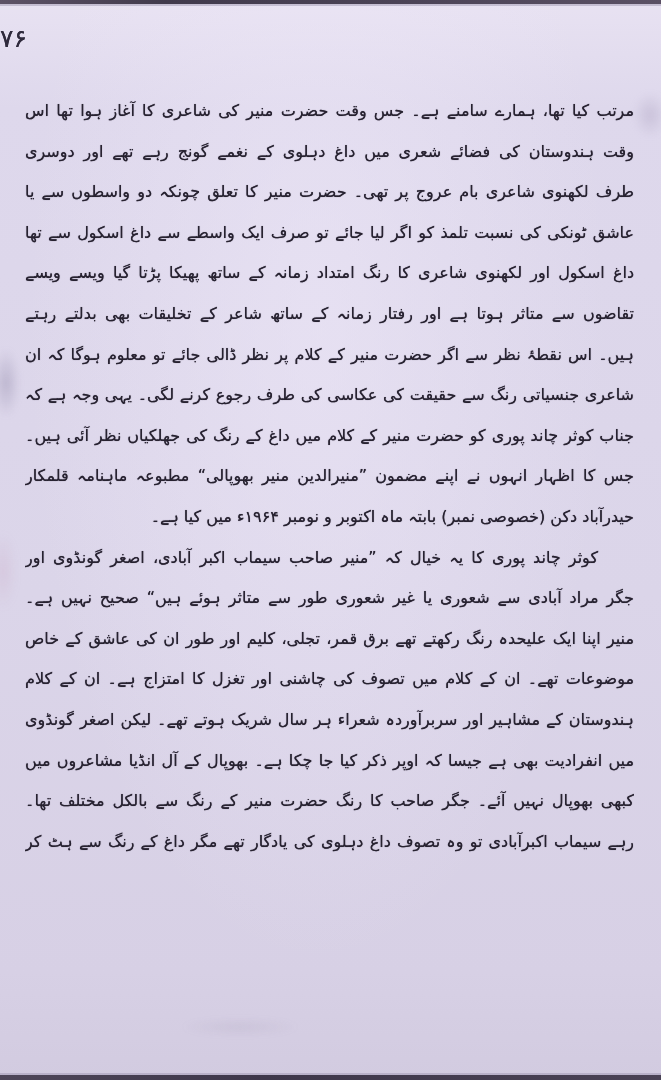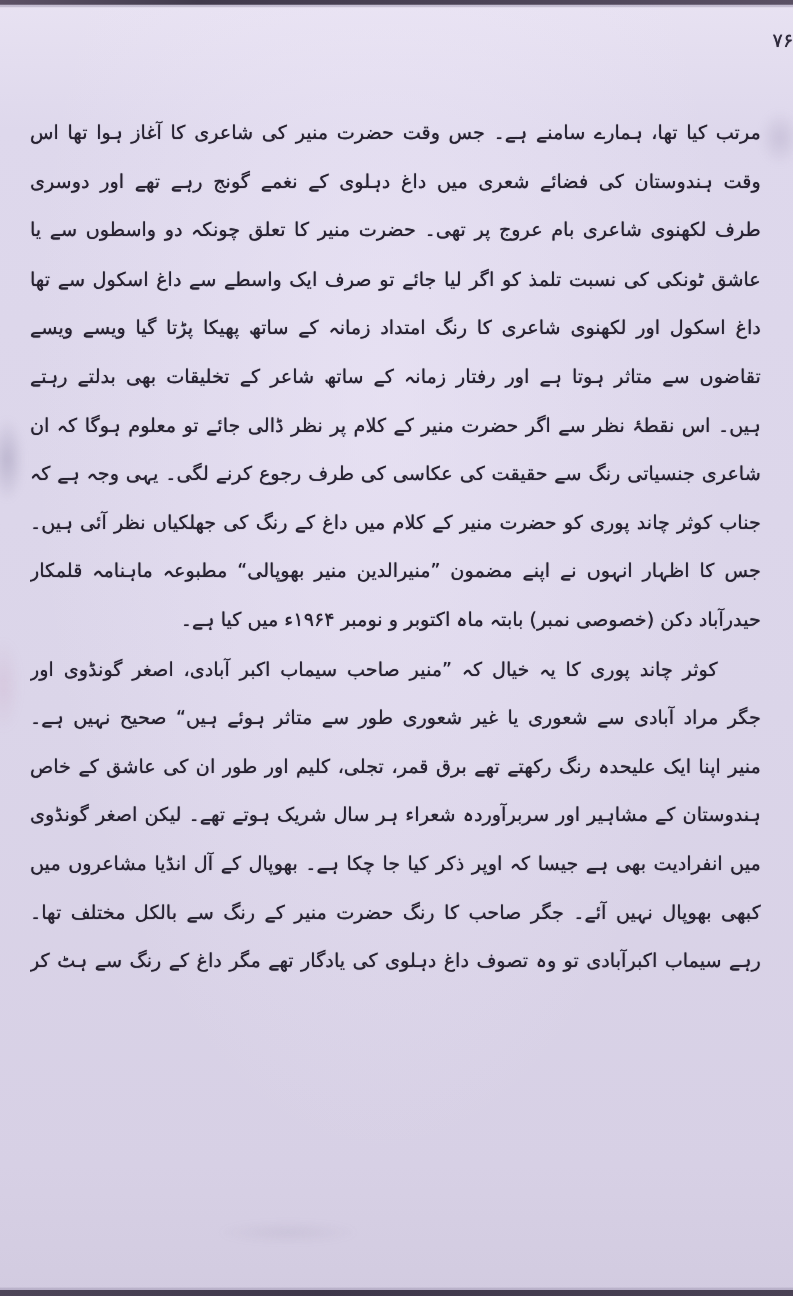--- a/index.html
+++ b/index.html
@@ -14,21 +14,21 @@
     font-family:"DejaVu Sans", sans-serif;
   }
   .edge{position:absolute;left:0;right:0;}
   .edge.top{top:0;height:4px;background:linear-gradient(90deg,#5d5266 0%,#413a4c 25%,#4b4356 60%,#5a5064 100%);}
   .edge.top::after{content:"";position:absolute;left:0;right:0;top:4px;height:2px;background:rgba(130,120,150,.35);}
   .edge.bottom{bottom:0;height:5px;background:linear-gradient(90deg,#4e4659 0%,#3e374a 40%,#4a4255 100%);}
   .edge.bottom::before{content:"";position:absolute;left:0;right:0;bottom:5px;height:2px;background:rgba(130,120,150,.3);}
 
   .pageno{
     position:absolute;top:24px;left:0;width:100%;
-    text-align:right;font-size:16px;color:#2f2a3c;
+    text-align:left;font-size:25px;color:#2f2a3c;
     letter-spacing:3px;text-shadow:0 0 .6px #2f2a3c;
   }
 
   .body{
     position:absolute;top:91px;left:25px;right:27px;
     direction:rtl;color:#272230;
     text-shadow:0 0 .7px rgba(35,29,48,.85);
   }
   .line{
     height:40.6px;line-height:40.6px;
@@ -71,20 +71,21 @@
       <div class="line">شاعری جنسیاتی رنگ سے حقیقت کی عکاسی کی طرف رجوع کرنے لگی۔ یہی وجہ ہے کہ</div>
       <div class="line">جناب کوثر چاند پوری کو حضرت منیر کے کلام میں داغ کے رنگ کی جھلکیاں نظر آئی ہیں۔</div>
       <div class="line">جس کا اظہار انہوں نے اپنے مضمون ”منیرالدین منیر بھوپالی“ مطبوعہ ماہنامہ قلمکار</div>
       <div class="line end">حیدرآباد دکن (خصوصی نمبر) بابتہ ماہ اکتوبر و نومبر ۱۹۶۴ء میں کیا ہے۔</div>
     </div>
 
     <div>
       <div class="line indent">کوثر چاند پوری کا یہ خیال کہ ”منیر صاحب سیماب اکبر آبادی، اصغر گونڈوی اور</div>
       <div class="line">جگر مراد آبادی سے شعوری یا غیر شعوری طور سے متاثر ہوئے ہیں“ صحیح نہیں ہے۔ حضرت</div>
       <div class="line">منیر اپنا ایک علیحدہ رنگ رکھتے تھے برق قمر، تجلی، کلیم اور طور ان کی عاشق کے خاص</div>
+      <div class="line">موضوعات تھے۔ ان کے کلام میں تصوف کی چاشنی اور تغزل کا امتزاج ہے۔ ان کے کلام</div>
       <div class="line">ہندوستان کے مشاہیر اور سربرآوردہ شعراء ہر سال شریک ہوتے تھے۔ لیکن اصغر گونڈوی</div>
       <div class="line">میں انفرادیت بھی ہے جیسا کہ اوپر ذکر کیا جا چکا ہے۔ بھوپال کے آل انڈیا مشاعروں میں</div>
       <div class="line">کبھی بھوپال نہیں آئے۔ جگر صاحب کا رنگ حضرت منیر کے رنگ سے بالکل مختلف تھا۔</div>
       <div class="line">رہے سیماب اکبرآبادی تو وہ تصوف داغ دہلوی کی یادگار تھے مگر داغ کے رنگ سے ہٹ کر</div>
     </div>
 
   </div>
 
   <div class="smudge s1"></div>
   <div class="smudge s2"></div>

